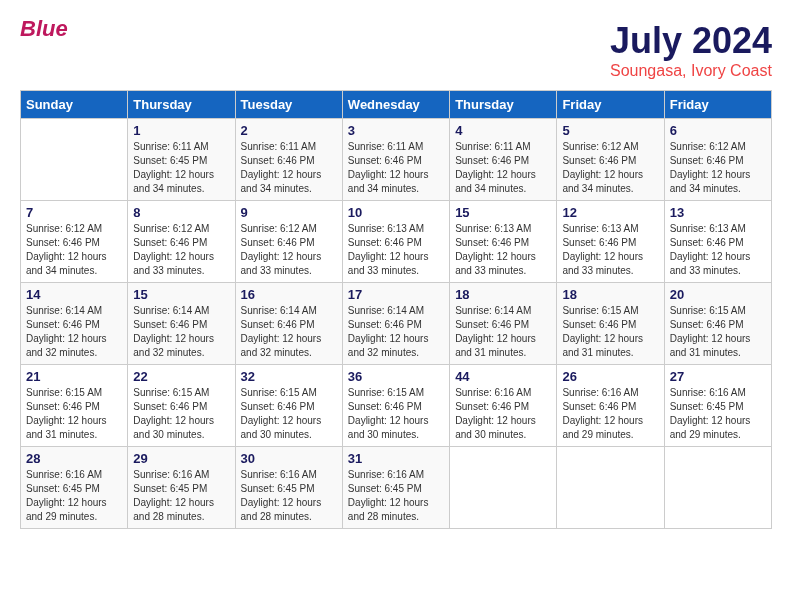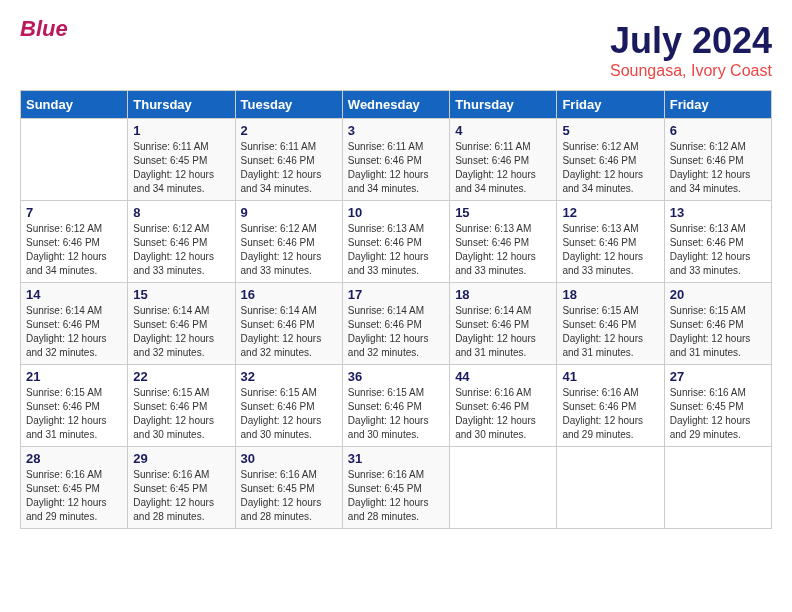--- a/index.html
+++ b/index.html
@@ -208,21 +208,21 @@
         </td>
         <td>
           <span class="day-number">36</span>
           <div class="day-info">Sunrise: 6:15 AM<br>Sunset: 6:46 PM<br>Daylight: 12 hours and 30 minutes.</div>
         </td>
         <td>
           <span class="day-number">44</span>
           <div class="day-info">Sunrise: 6:16 AM<br>Sunset: 6:46 PM<br>Daylight: 12 hours and 30 minutes.</div>
         </td>
         <td>
-          <span class="day-number">41</span>
+          <span class="day-number">26</span>
           <div class="day-info">Sunrise: 6:16 AM<br>Sunset: 6:46 PM<br>Daylight: 12 hours and 29 minutes.</div>
         </td>
         <td>
           <span class="day-number">27</span>
           <div class="day-info">Sunrise: 6:16 AM<br>Sunset: 6:45 PM<br>Daylight: 12 hours and 29 minutes.</div>
         </td>
       </tr>
       <tr>
         <td>
           <span class="day-number">28</span>

